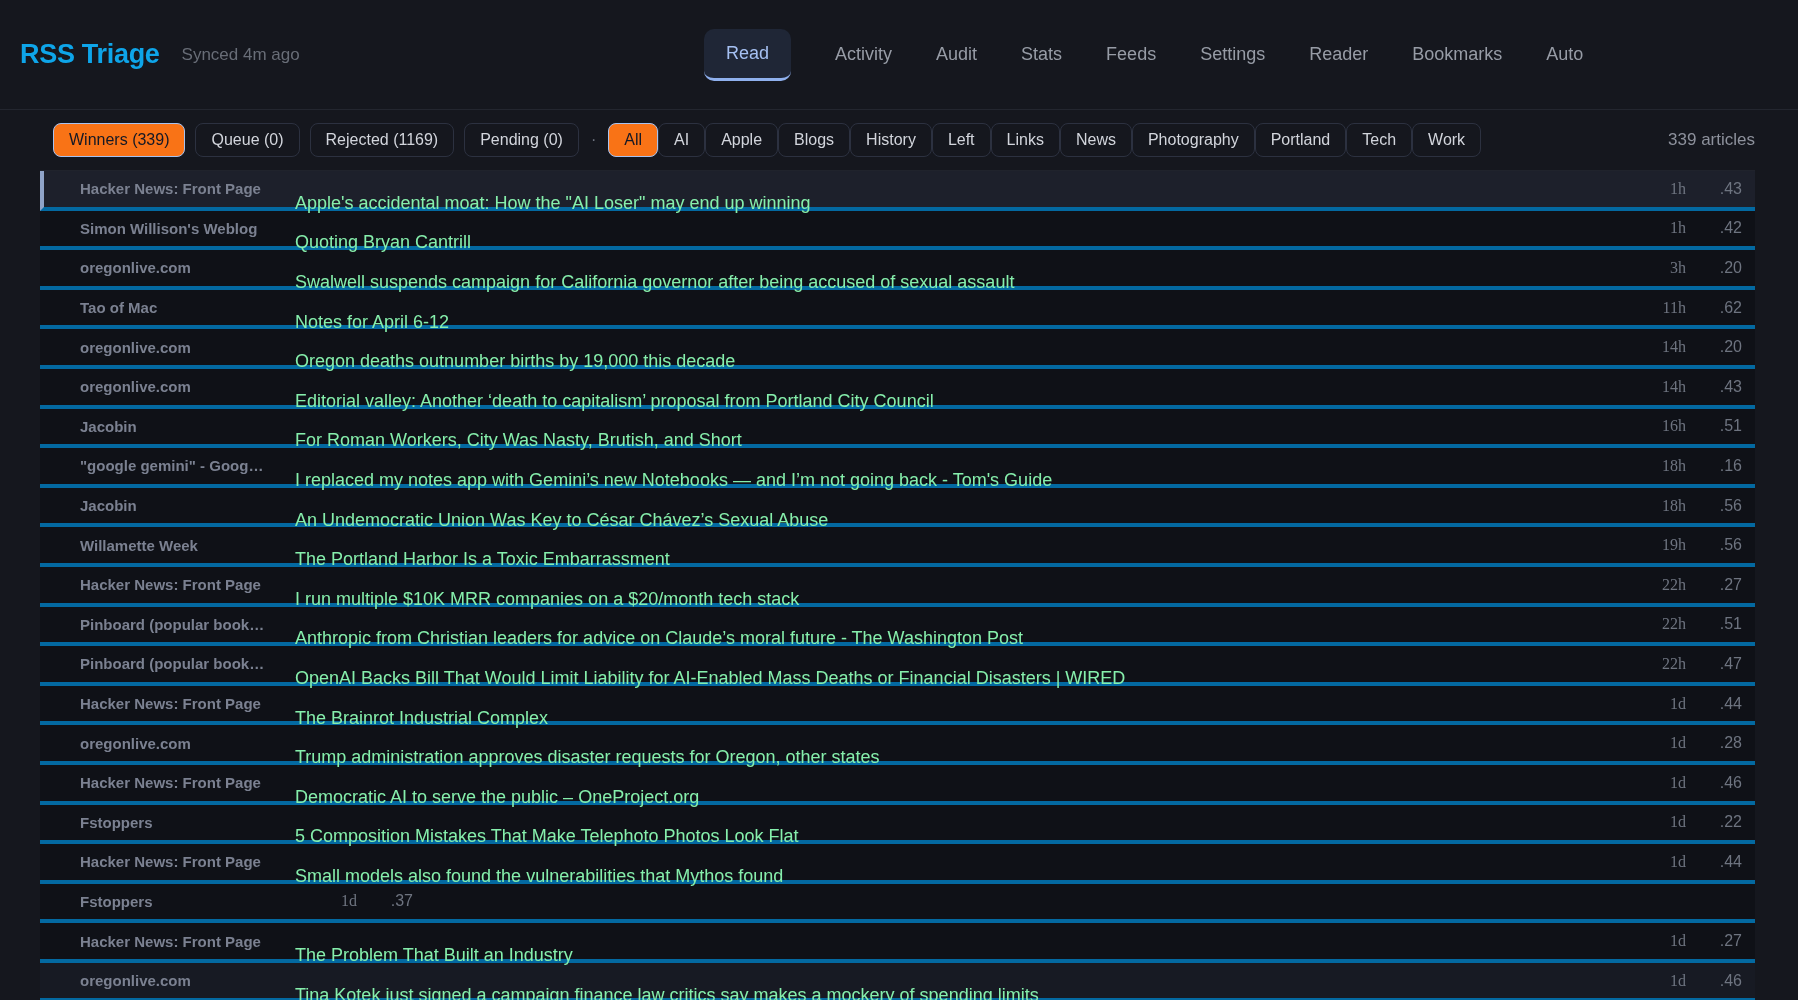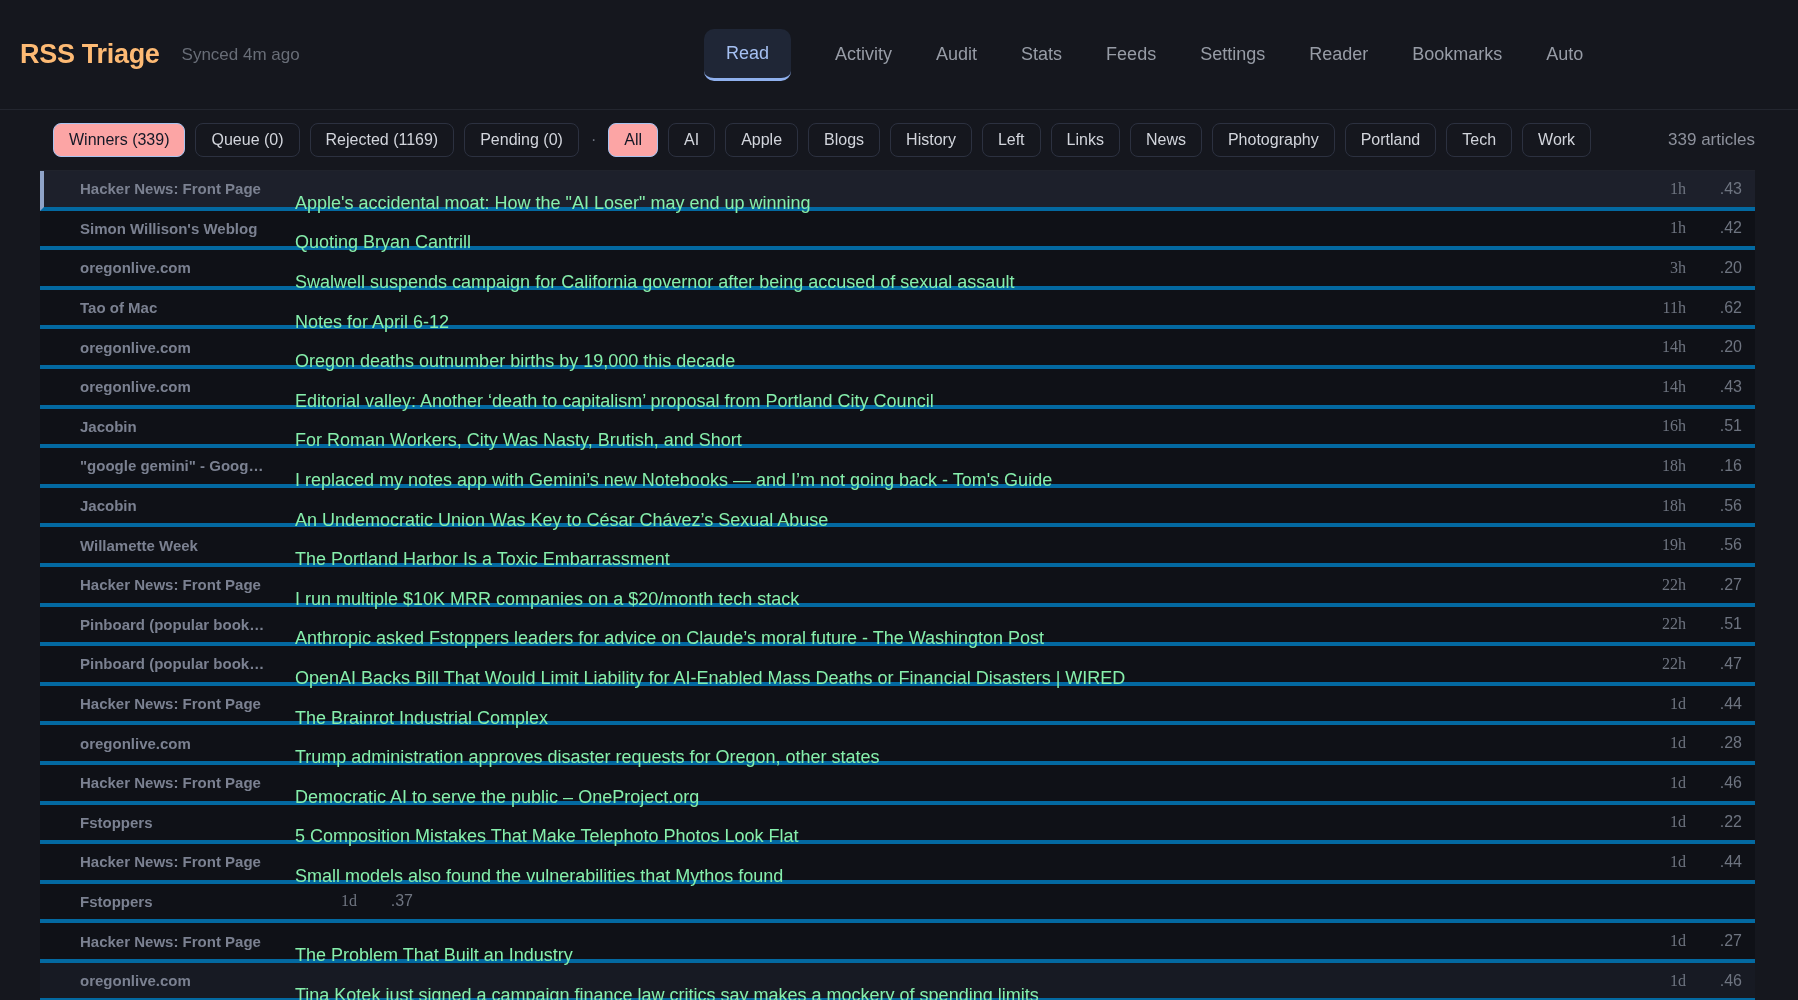--- a/index.html
+++ b/index.html
@@ -16,21 +16,21 @@
     height: 110px;
     display: flex;
     align-items: center;
     padding: 0 42px 0 20px;
     border-bottom: 1px solid #23262f;
     position: relative;
   }
   .app-title {
     font-size: 27px;
     font-weight: 700;
-    color: #fdba74;
+    color: #0ea5e9;
     letter-spacing: -0.3px;
     text-align: center;
   }
   .synced {
     margin-left: 22px;
     font-size: 17px;
     color: #686d77;
   }
   .nav {
     position: absolute;
@@ -75,21 +75,21 @@
     border-radius: 8px;
     color: #d2d5dc;
     font-family: inherit;
     font-size: 16px;
     padding: 6px 15px;
     cursor: pointer;
     white-space: nowrap;
     line-height: 1.2;
   }
   .pill.active {
-    background: #fca5a5;
+    background: #f97316;
     border-color: #a7c3f0;
     color: #131826;
   }
   .filter-sep {
     color: #6e7480;
     font-size: 16px;
     padding: 0 2px;
   }
   .article-count {
     margin-left: auto;
@@ -174,21 +174,21 @@
 </div>
 
 <div class="filterbar">
   <span id="status-pills" style="display:flex;gap:10px;">
       <button class="pill active">Winners (339)</button>
       <button class="pill">Queue (0)</button>
       <button class="pill">Rejected (1169)</button>
       <button class="pill">Pending (0)</button>
     </span>
   <span class="filter-sep">·</span>
-  <span id="tag-pills" style="display:flex;gap:10px;">
+  <span id="tag-pills" style="display:flex;">
       <button class="pill active">All</button>
       <button class="pill">AI</button>
       <button class="pill">Apple</button>
       <button class="pill">Blogs</button>
       <button class="pill">History</button>
       <button class="pill">Left</button>
       <button class="pill">Links</button>
       <button class="pill">News</button>
       <button class="pill">Photography</button>
       <button class="pill">Portland</button>
@@ -260,21 +260,21 @@
     <span class="row-score">.56</span>
   </div>
     <div class="row">
     <span class="row-source">Hacker News: Front Page</span>
     <span class="row-title">I run multiple $10K MRR companies on a $20/month tech stack</span>
     <span class="row-age">22h</span>
     <span class="row-score">.27</span>
   </div>
     <div class="row">
     <span class="row-source">Pinboard (popular book…</span>
-    <span class="row-title">Anthropic asked Fstoppers leaders for advice on Claude’s moral future - The Washington Post</span>
+    <span class="row-title">Anthropic from Christian leaders for advice on Claude’s moral future - The Washington Post</span>
     <span class="row-age">22h</span>
     <span class="row-score">.51</span>
   </div>
     <div class="row">
     <span class="row-source">Pinboard (popular book…</span>
     <span class="row-title">OpenAI Backs Bill That Would Limit Liability for AI-Enabled Mass Deaths or Financial Disasters | WIRED</span>
     <span class="row-age">22h</span>
     <span class="row-score">.47</span>
   </div>
     <div class="row">

